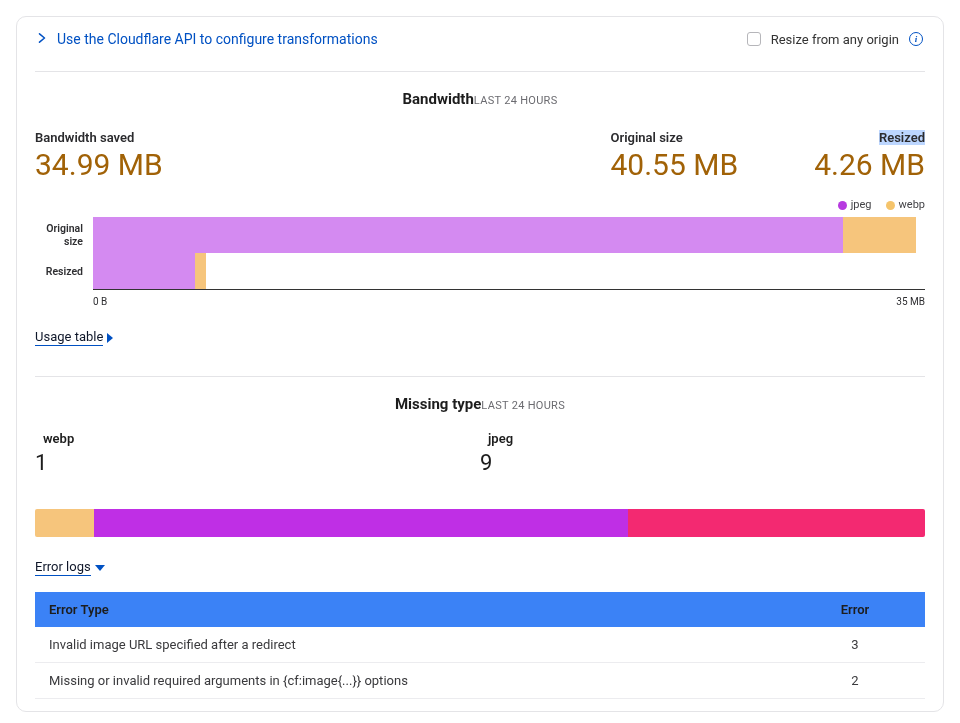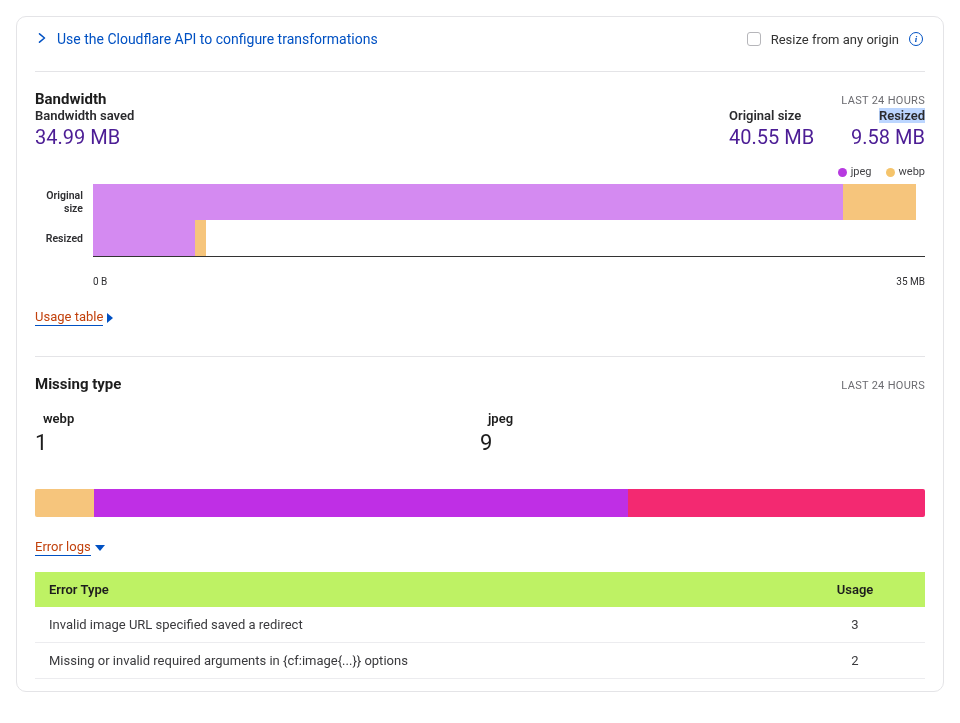--- a/index.html
+++ b/index.html
@@ -7,57 +7,57 @@
   .panel { border:1px solid #e4e4e7; border-radius:10px; margin:16px; padding:0 0 12px 0; }
   .toprow { display:flex; justify-content:space-between; align-items:center; padding:14px 20px 14px 20px; }
   .leftlink { display:flex; align-items:center; gap:10px; color:#0051c3; font-size:14px; }
   .leftlink .chev { font-size:12px; color:#0051c3; }
   .rightopt { display:flex; align-items:center; gap:10px; font-size:13px; color:#333; }
   .checkbox { width:14px; height:14px; border:1px solid #b6b6ba; border-radius:3px; background:#fff; display:inline-block; }
   .info-icon { width:14px; height:14px; border:1.3px solid #0051c3; border-radius:50%; display:inline-flex; align-items:center; justify-content:center; font-size:9px; color:#0051c3; font-weight:bold; font-style:italic; font-family:serif; }
   .divider { height:1px; background:#e4e4e7; margin:10px 18px 0 18px; }
 
   .section { padding:18px 18px 0 18px; }
-  .sec-head { display:flex; justify-content:space-between; align-items:baseline; }
+  .sec-head { display:flex; justify-content:center; align-items:baseline; }
   .sec-title { font-size:15px; font-weight:700; }
   .sec-sub { font-size:11px; color:#6b6b70; letter-spacing:.3px; }
 
-  .stats { display:flex; gap:37px; }
+  .stats { display:flex; gap:76px; margin-top:22px; }
   .stat .label { font-size:13px; font-weight:600; color:#2b2b2e; }
-  .stat .value { font-size:20px; font-weight:400; color:#4c1d95; margin-top:2px; }
+  .stat .value { font-size:30px; font-weight:400; color:#a16207; margin-top:2px; }
   .stat .hl { background:#bcd6ff; }
 
   .legend { margin-top:16px; display:flex; justify-content:flex-end; gap:14px; font-size:11px; color:#434347; }
   .legend span.dot { display:inline-block; width:9px; height:9px; border-radius:50%; margin-right:4px; vertical-align:middle; }
   .dot-jpeg { background:#b73ae0; }
   .dot-webp { background:#f5c46b; }
   .dot-err  { background:#f32971; }
 
   .hbars { margin-top:6px; padding-left:58px; position:relative; }
   .hbar-row { display:flex; align-items:center; height:36px; }
   .hbar-lab { position:absolute; left:-4px; width:58px; text-align:right; font-size:10.5px; font-weight:600; color:#2e2e31; padding-right:6px; }
   .track { flex:1; height:36px; position:relative; }
   .seg { position:absolute; top:0; height:100%; }
   .axis { border-top:1px solid #333; margin-left:58px; height:0; position:relative; }
-  .ticks { display:flex; justify-content:space-between; font-size:10px; color:#2e2e31; margin-top:19px; padding-left:58px; padding-right:0; }
-  .biglink { margin-top:22px; margin-left:18px; color:#c2410c; font-size:13px; display:inline-flex; align-items:center; gap:4px; }
+  .ticks { display:flex; justify-content:space-between; font-size:10px; color:#2e2e31; margin-top:6px; padding-left:58px; padding-right:0; }
+  .biglink { margin-top:22px; margin-left:18px; color:#0f172a; font-size:13px; display:inline-flex; align-items:center; gap:4px; }
   .underline { border-bottom:1px solid #0051c3; padding-bottom:1px; }
   .tri-r { width:0; height:0; border-top:5px solid transparent; border-bottom:5px solid transparent; border-left:6px solid #0051c3; display:inline-block; }
   .tri-d { width:0; height:0; border-left:5px solid transparent; border-right:5px solid transparent; border-top:6px solid #0051c3; display:inline-block; }
 
   .ct-stats { display:flex; margin-top:18px; }
   .ct-stat { flex:1; }
   .ct-stat .hdr { display:flex; align-items:center; gap:8px; font-weight:600; font-size:13px; }
   .ct-stat .val { font-size:22px; margin-top:4px; }
 
   .fullbar { margin:34px 18px 0 18px; height:28px; display:flex; border-radius:2px; overflow:hidden; }
   .fullbar div { height:100%; }
 
   table.err { width:calc(100% - 36px); margin:16px 18px 0 18px; border-collapse:collapse; font-size:13px; }
-  table.err th { background:#bef264; text-align:left; padding:10px 14px; font-weight:600; }
+  table.err th { background:#3b82f6; text-align:left; padding:10px 14px; font-weight:600; }
   table.err th.count { text-align:center; width:140px; }
   table.err td { padding:10px 14px; border-bottom:1px solid #ececef; color:#3a3a3d; }
   table.err td.count { text-align:center; }
 </style>
 </head>
 <body>
 
 <div class="panel">
   <div class="toprow">
     <div class="leftlink">
@@ -88,21 +88,21 @@
       <div class="stat">
         <div class="label">Bandwidth saved</div>
         <div class="value">34.99 MB</div>
       </div>
       <div class="stat" style="margin-left:auto;">
         <div class="label">Original size</div>
         <div class="value">40.55 MB</div>
       </div>
       <div class="stat" style="text-align:right;">
         <div class="label"><span class="hl">Resized</span></div>
-        <div class="value">9.58 MB</div>
+        <div class="value">4.26 MB</div>
       </div>
     </div>
 
     <div class="legend">
       <span><span class="dot dot-jpeg"></span><span>jpeg</span></span>
       <span><span class="dot dot-webp"></span><span>webp</span></span>
     </div>
 
     <div class="hbars">
       <div class="hbar-row">
@@ -167,26 +167,26 @@
 
   <div class="biglink" style="margin-top:22px;">
     <span class="underline">Error logs</span>
     <span class="tri-d"></span>
   </div>
 
   <table class="err">
     <thead>
       <tr>
         <th>Error Type</th>
-        <th class="count">Usage</th>
+        <th class="count">Error</th>
       </tr>
     </thead>
     <tbody>
       <tr>
-        <td>Invalid image URL specified saved a redirect</td>
+        <td>Invalid image URL specified after a redirect</td>
         <td class="count">3</td>
       </tr>
       <tr>
         <td>Missing or invalid required arguments in {cf:image{...}} options</td>
         <td class="count">2</td>
       </tr>
     </tbody>
   </table>
 
 </div>

